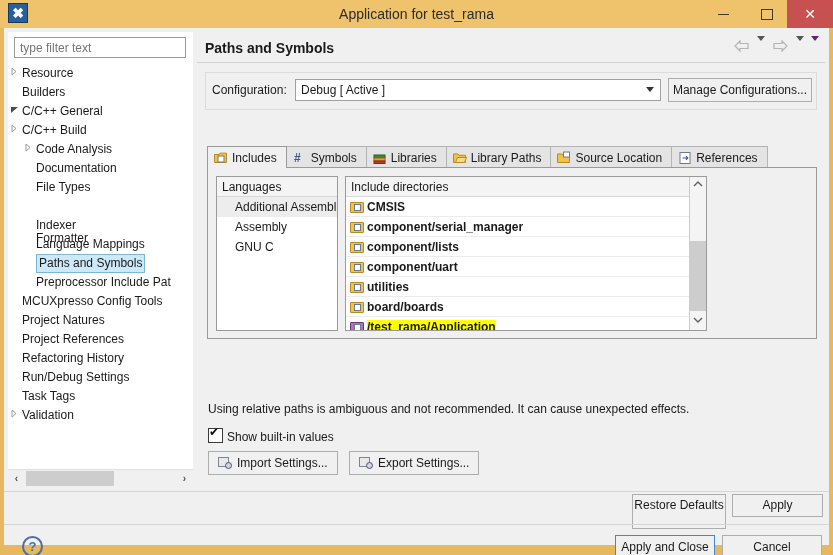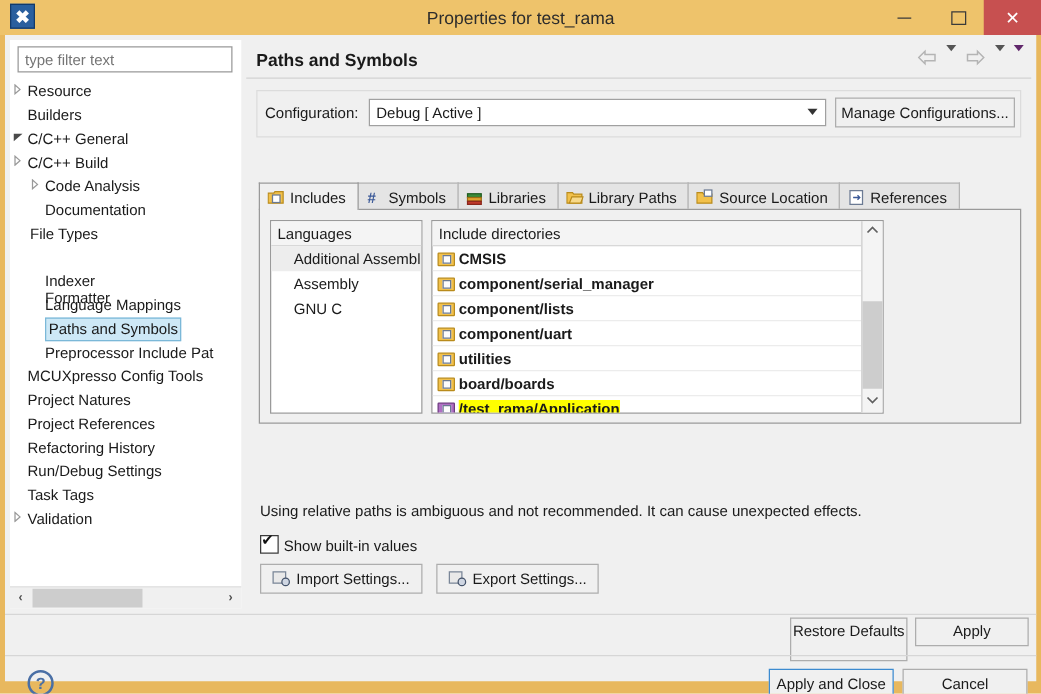--- a/index.html
+++ b/index.html
@@ -430,21 +430,21 @@
     font-size: 12px;
   }
 </style>
 </head>
 <body>
 
 <div id="window">
 
   <div id="titlebar">
     <div id="app-icon">✖</div>
-    <div id="title-text">Properties for test_rama</div>
+    <div id="title-text">Application for test_rama</div>
     <div class="win-btn" id="btn-min"><span class="win-dash"></span></div>
     <div class="win-btn" id="btn-max"><span class="win-square"></span></div>
     <div class="win-btn" id="btn-close">✕</div>
   </div>
 
   <div id="dialog">
 
     <div id="left-pane">
       <input id="filter-input" type="text" placeholder="type filter text" style="">
       <div id="tree">
@@ -455,21 +455,21 @@
           <div class="tree-item"><span class="arrow" style="left: 0px;"><svg width="9" height="9" viewBox="0 0 9 9">
                 <path d="M1,2 L8,2 L1,8 Z" fill="#4a4a4a"></path>
               </svg></span><span class="tlabel" style="margin-left: 14px;">C/C++ General</span></div>
           <div class="tree-item"><span class="arrow" style="left: 0px;"><svg width="8" height="9" viewBox="0 0 8 9">
                 <path d="M2,1 L6,4.5 L2,8 Z" fill="none" stroke="#9a9a9a" stroke-width="1"></path>
               </svg></span><span class="tlabel" style="margin-left: 14px;">C/C++ Build</span></div>
           <div class="tree-item"><span class="arrow" style="left: 14px;"><svg width="8" height="9" viewBox="0 0 8 9">
                 <path d="M2,1 L6,4.5 L2,8 Z" fill="none" stroke="#9a9a9a" stroke-width="1"></path>
               </svg></span><span class="tlabel" style="margin-left: 28px;">Code Analysis</span></div>
           <div class="tree-item"><span class="tlabel" style="margin-left: 28px;">Documentation</span></div>
-          <div class="tree-item"><span class="tlabel" style="margin-left: 16px; text-align: center;">File Types</span></div>
+          <div class="tree-item"><span class="tlabel" style="margin-left: 28px; text-align: center;">File Types</span></div>
           <div class="tree-item"><span class="tlabel" style="margin-left: 28px; margin-top: 32px;">Formatter</span></div>
           <div class="tree-item"><span class="tlabel" style="margin-left: 28px;">Indexer</span></div>
           <div class="tree-item"><span class="tlabel" style="margin-left: 28px;">Language Mappings</span></div>
           <div class="tree-item selected"><span class="tlabel" style="margin-left: 28px;">Paths and Symbols</span></div>
           <div class="tree-item"><span class="tlabel" style="margin-left: 28px;">Preprocessor Include Pat</span></div>
           <div class="tree-item"><span class="tlabel" style="margin-left: 14px; text-align: right;">MCUXpresso Config Tools</span></div>
           <div class="tree-item"><span class="tlabel" style="margin-left: 14px;">Project Natures</span></div>
           <div class="tree-item"><span class="tlabel" style="margin-left: 14px;">Project References</span></div>
           <div class="tree-item"><span class="tlabel" style="margin-left: 14px;">Refactoring History</span></div>
           <div class="tree-item"><span class="tlabel" style="margin-left: 14px;">Run/Debug Settings</span></div>

